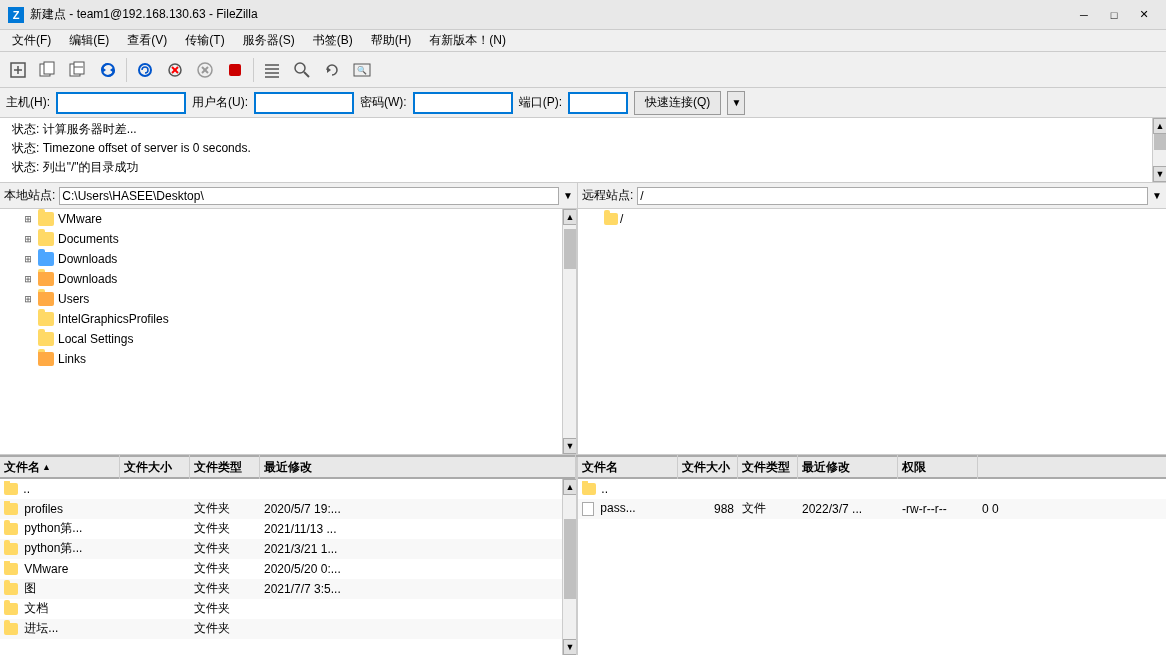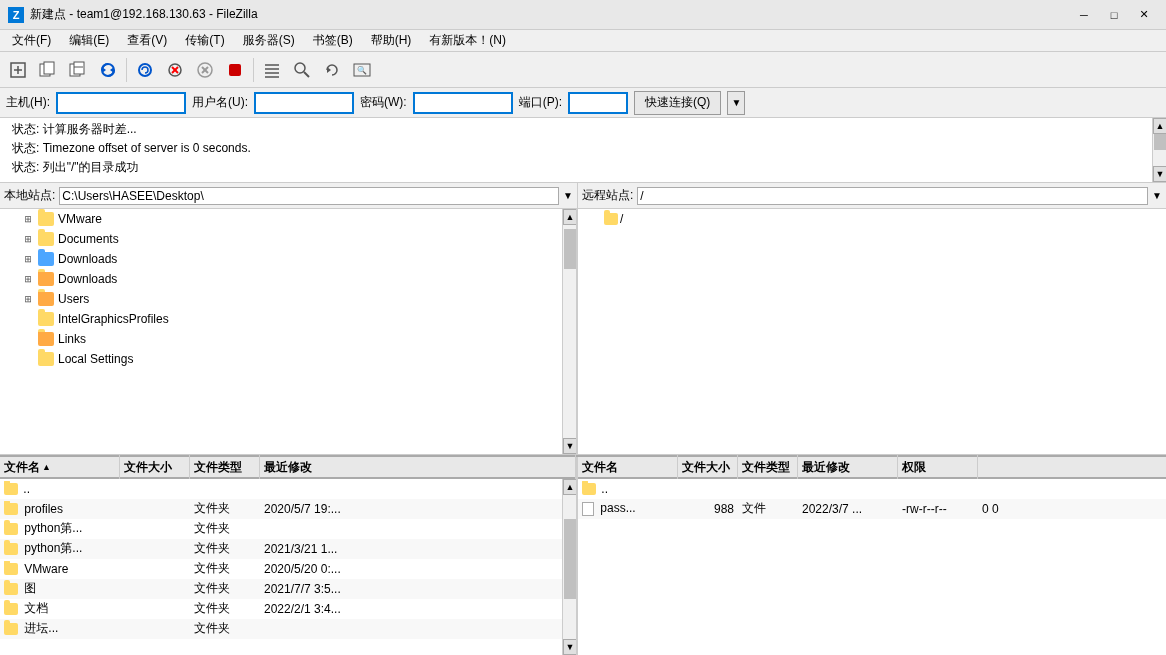--- a/index.html
+++ b/index.html
@@ -634,27 +634,27 @@
             <span class="folder-icon folder-icon-special" style="background:#ffaa44;"></span>
             <span>Users</span>
           </div>
           <div class="tree-item" style="padding-left:20px;">
             <span class="tree-expand" style="visibility:hidden;">⊞</span>
             <span class="folder-icon"></span>
             <span>IntelGraphicsProfiles</span>
           </div>
           <div class="tree-item" style="padding-left:20px;">
             <span class="tree-expand" style="visibility:hidden;">⊞</span>
+            <span class="folder-icon"></span>
+            <span>Local Settings</span>
+          </div>
+          <div class="tree-item" style="padding-left:20px;">
+            <span class="tree-expand" style="visibility:hidden;">⊞</span>
             <span class="folder-icon folder-icon-special" style="background:#ffaa44;"></span>
             <span>Links</span>
-          </div>
-          <div class="tree-item" style="padding-left:20px;">
-            <span class="tree-expand" style="visibility:hidden;">⊞</span>
-            <span class="folder-icon"></span>
-            <span>Local Settings</span>
           </div>
 
           <div class="v-scrollbar">
             <div class="v-scroll-up">▲</div>
             <div class="v-scroll-thumb" style="margin-top:20px;"></div>
             <div class="v-scroll-down">▼</div>
           </div>
         </div>
       </div>
 
@@ -712,20 +712,21 @@
             <div class="td-cell" style="flex:1;">2020/5/7 19:...</div>
           </div>
 
           <div class="file-row">
             <div class="td-cell col-name-l">
               <span class="file-icon-folder"></span>
               python第...
             </div>
             <div class="td-cell col-size-l"></div>
             <div class="td-cell col-type-l">文件夹</div>
+            <div class="td-cell" style="flex:1;">2021/11/13 ...</div>
           </div>
 
           <div class="file-row alt">
             <div class="td-cell col-name-l">
               <span class="file-icon-folder"></span>
               python第...
             </div>
             <div class="td-cell col-size-l"></div>
             <div class="td-cell col-type-l">文件夹</div>
             <div class="td-cell" style="flex:1;">2021/3/21 1...</div>
@@ -751,21 +752,20 @@
             <div class="td-cell" style="flex:1;">2021/7/7 3:5...</div>
           </div>
 
           <div class="file-row">
             <div class="td-cell col-name-l">
               <span class="file-icon-folder"></span>
               文档
             </div>
             <div class="td-cell col-size-l"></div>
             <div class="td-cell col-type-l">文件夹</div>
-            <div class="td-cell" style="flex:1;">2022/2/1 3:4...</div>
           </div>
 
           <div class="file-row alt">
             <div class="td-cell col-name-l">
               <span class="file-icon-folder"></span>
               进坛...
             </div>
             <div class="td-cell col-size-l"></div>
             <div class="td-cell col-type-l">文件夹</div>
           </div>

